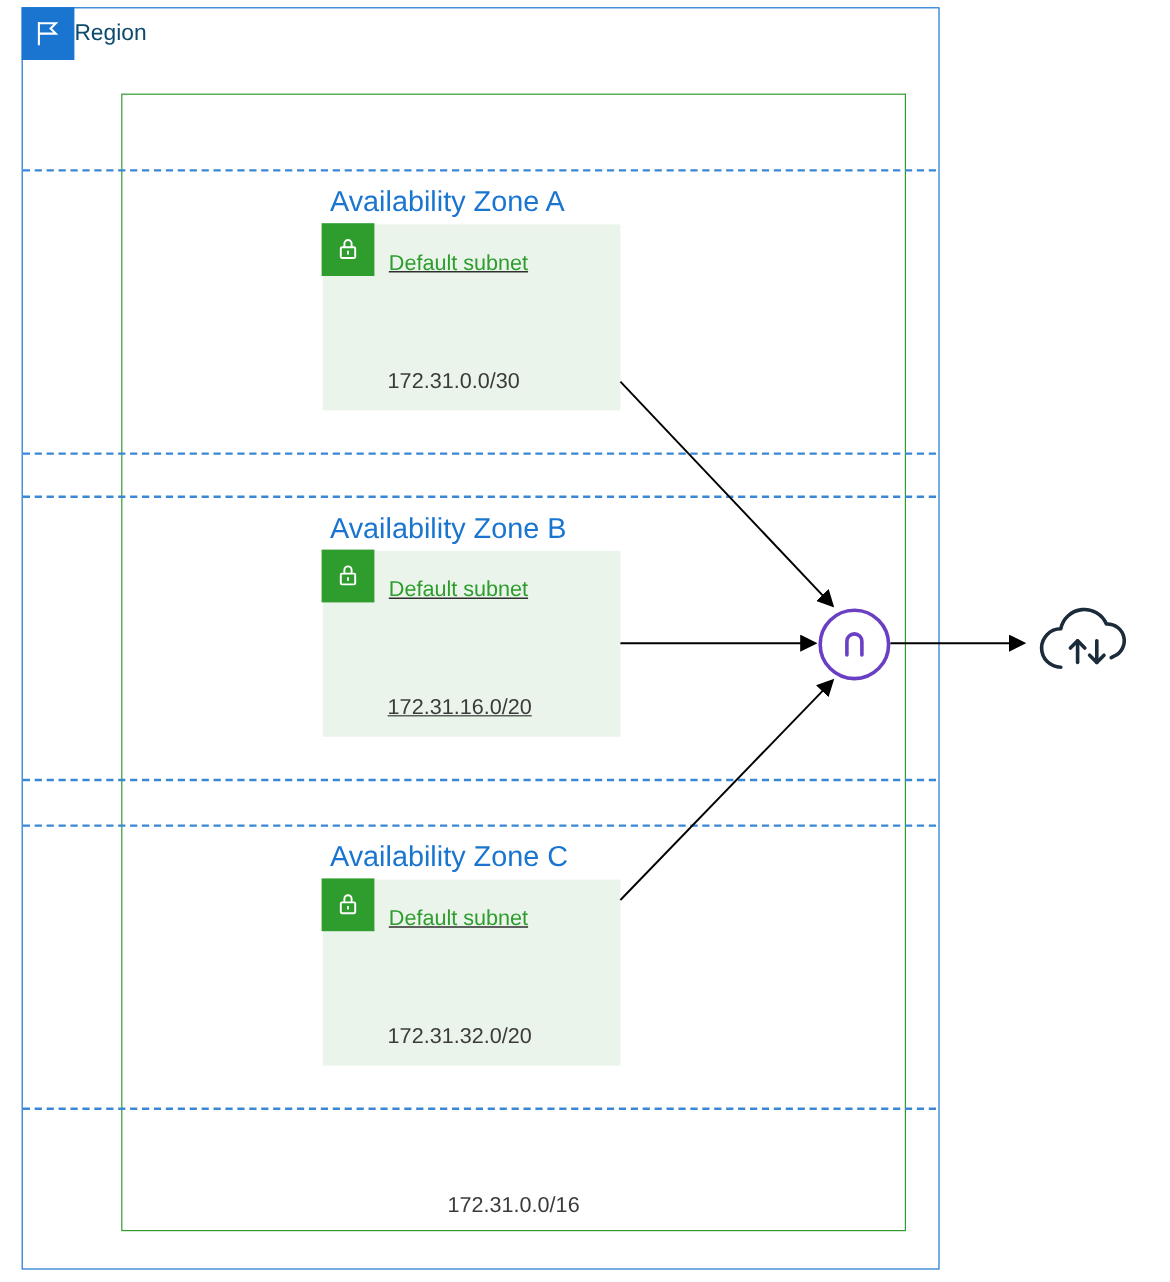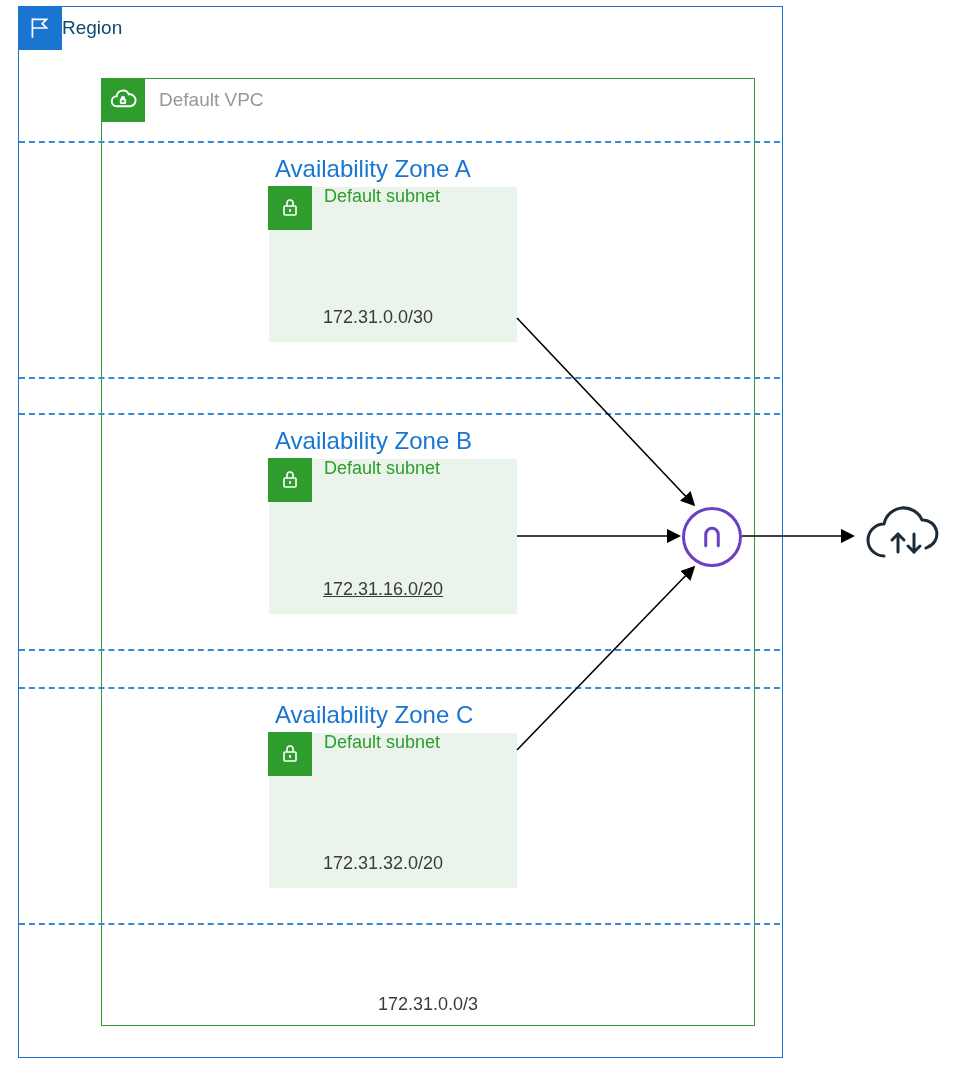--- a/index.html
+++ b/index.html
@@ -73,21 +73,21 @@
   }
 
   
   .subnet-box {
     background: #eaf4ea;
   }
   .subnet-header {
     position: absolute;
     top: -1px; left: -1px;
     height: 44px;
-    display: flex; align-items: flex-start;
+    display: flex; align-items: flex-end; text-decoration: underline;
   }
   .subnet-lock {
     width: 44px; height: 44px;
     background: #2e9d2e;
     display: flex; align-items: center; justify-content: center;
   }
   .subnet-title {
     color: #2e9d2e;
     font-size: 18px;
     margin-left: 12px;
@@ -119,31 +119,21 @@
         <svg width="26" height="26" viewBox="0 0 24 24" fill="none" stroke="#fff" stroke-width="1.6">
           <line x1="5" y1="3" x2="5" y2="21"></line>
           <path d="M5 4 H18 L14 8 L18 12 H5" fill="none"></path>
         </svg>
       </div>
       <span class="region-title">Region</span>
     </div>
   </div>
 
   <div class="abs vpc-box" style="left:101px; top:78px; width:652px; height:946px;">
-    <div class="vpc-header">
-      <div class="vpc-cloud">
-        <svg width="30" height="30" viewBox="0 0 24 24" fill="none" stroke="#fff" stroke-width="1.5">
-          <path d="M7 17a4 4 0 0 1 0-8 5 5 0 0 1 9.6-1.5A3.5 3.5 0 0 1 18 17H7z"></path>
-          <rect x="10.2" y="11.5" width="3.6" height="3" rx="0.5"></rect>
-          <path d="M11 11.5v-1a1 1 0 0 1 2 0v1"></path>
-        </svg>
-      </div>
-      <span class="vpc-title">Default VPC</span>
-    </div>
-    <div class="abs vpc-cidr" style="left:0; right:0; bottom:10px;">172.31.0.0/3</div>
+    <div class="abs vpc-cidr" style="left:0; right:0; bottom:10px;">172.31.0.0/16</div>
   </div>
 
   <div class="abs az-band" style="left:19px; top:141px; width:761px; height:234px;"></div>
   <div class="abs az-band" style="left:19px; top:413px; width:761px; height:234px;"></div>
   <div class="abs az-band" style="left:19px; top:687px; width:761px; height:234px;"></div>
 
   <div class="abs az-title" style="left:275px; top:155px;">Availability Zone A</div>
   <div class="abs subnet-box" style="left:269px; top:187px; width:248px; height:155px;">
     <div class="subnet-header">
       <div class="subnet-lock">

